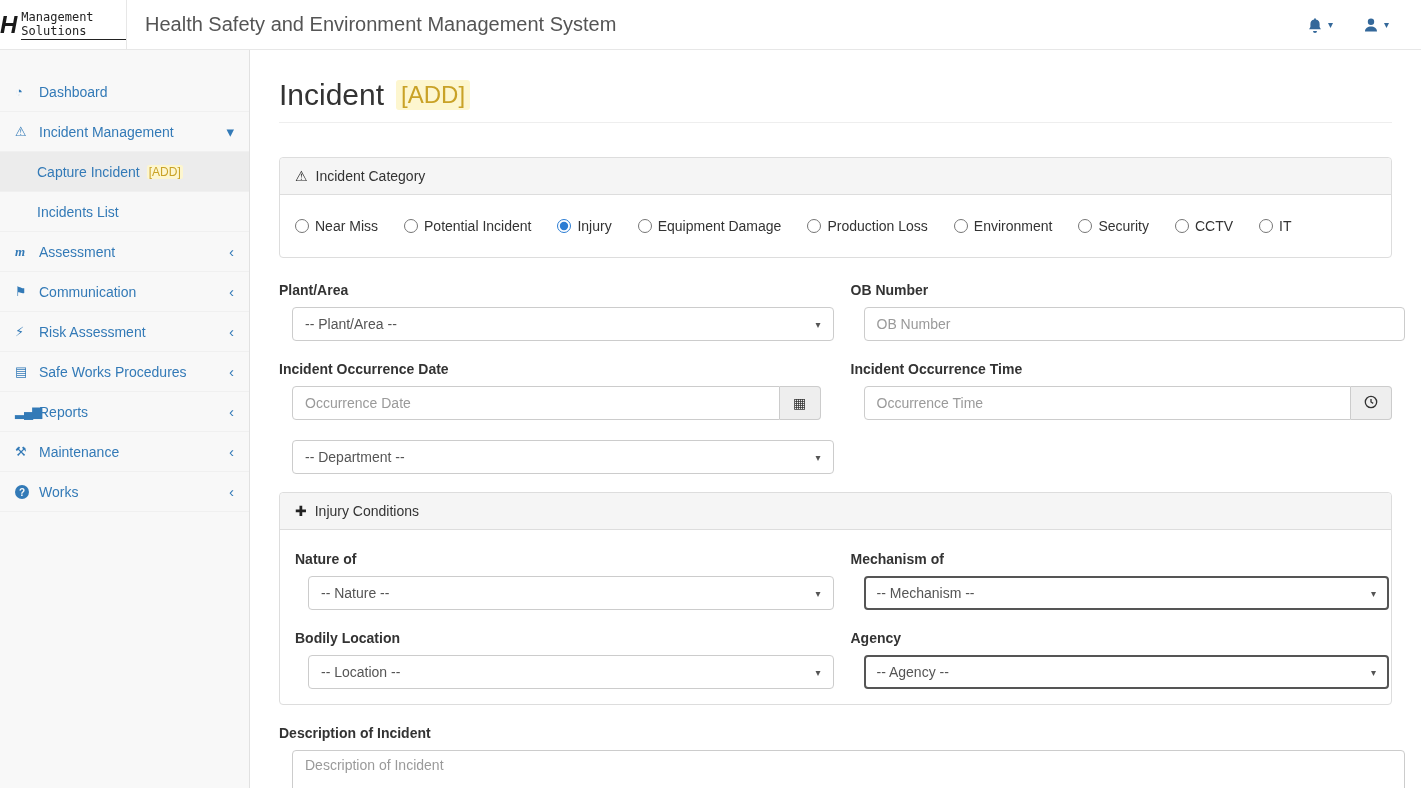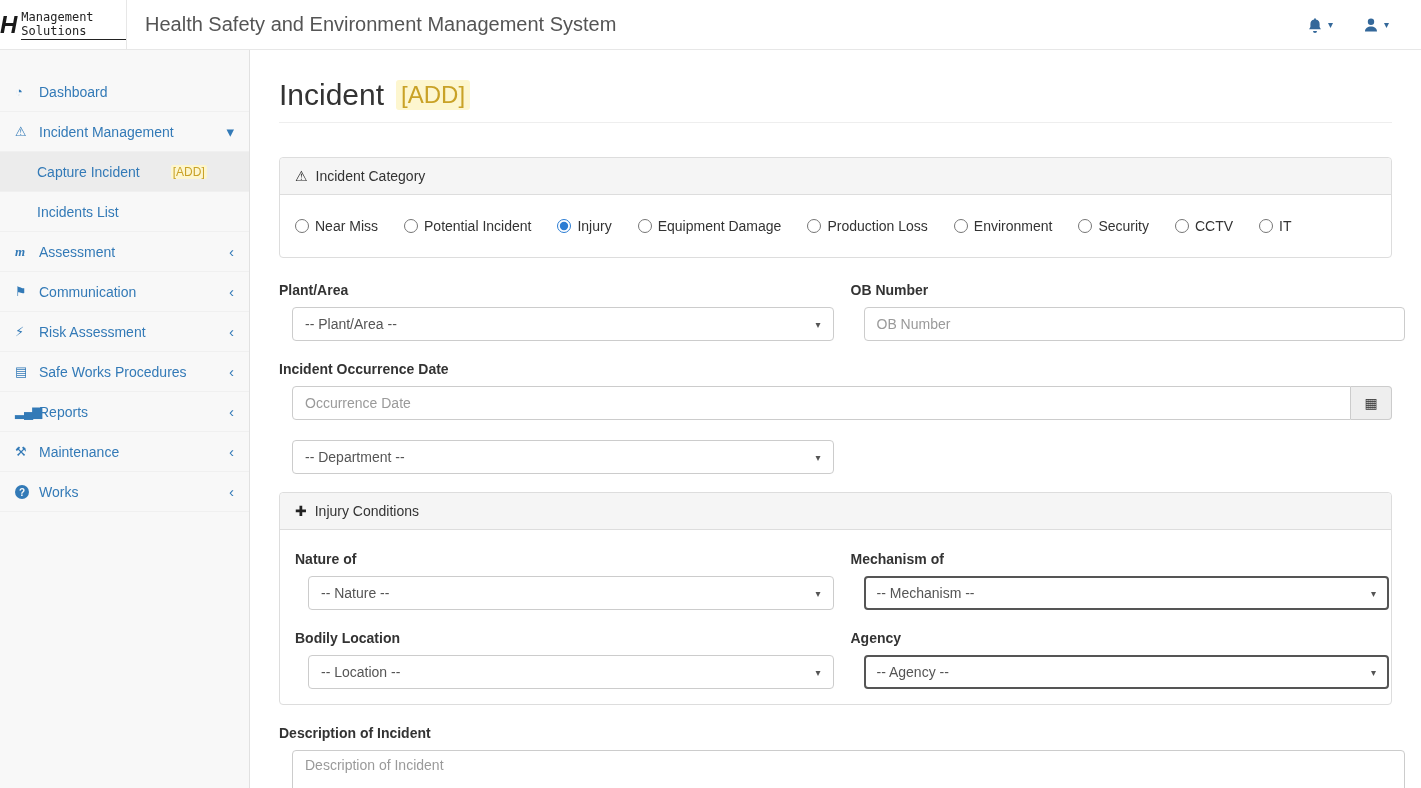--- a/index.html
+++ b/index.html
@@ -15,21 +15,21 @@
   .topbar-right { margin-left:auto; display:flex; align-items:center; gap:30px; padding-right:32px; }
   .top-item { display:flex; align-items:center; gap:5px; cursor:pointer; color:#34689a; }
   .top-item svg { display:block; }
   .caret { font-size:10px; color:#34689a; }
 
   
   .sidebar { position:fixed; top:50px; left:0; width:250px; bottom:0; background:#f8f8f8; border-right:1px solid #e1e1e1; padding-top:22px; }
   .side-item { display:flex; align-items:center; padding:10px 15px; min-height:40px; color:#337ab7; font-size:14px; cursor:pointer; border-bottom:1px solid #f0f0f0; }
   .side-item .ico { width:24px; font-size:13px; flex:0 0 24px; text-align:left; }
   .side-item .chev { margin-left:auto; font-size:15px; line-height:10px; color:#337ab7; }
-  .side-sub { padding-left:37px;gap:24px; }
+  .side-sub { padding-left:37px; }
   .side-sub.active { background:#ececec; }
   .badge-small { color:#c9a227; background:#fdf6cf; font-size:12px; margin-left:7px; padding:0 2px; border-radius:2px; }
   .ico-circle { width:14px; height:14px; border-radius:50%; background:#337ab7; color:#f8f8f8; font-size:10px; font-weight:bold; display:inline-flex; align-items:center; justify-content:center; }
   .ico-m { font-style:italic; font-weight:bold; font-family:"Liberation Serif","DejaVu Serif",serif; font-size:15px; }
   .ico-bars { font-size:9px; letter-spacing:-1px; }
 
   
   .main { margin-left:250px; padding:0 29px; height:738px; overflow:hidden; }
   .page-header { margin-top:28px; padding-bottom:10px; border-bottom:1px solid #eee; display:flex; align-items:center; }
   .page-title { font-size:30px; font-weight:500; color:#333; }
@@ -217,20 +217,34 @@
     </div>
   </div>
 
   <div class="form-row">
     <div class="col">
       <label class="ctrl">Incident Occurrence Date</label>
       <div class="input-group">
         <input class="text-input" type="text" placeholder="Occurrence Date" style="">
         <span class="addon">
           <span>▦</span>
+        </span>
+      </div>
+    </div>
+    <div class="col">
+      <label class="ctrl">Incident Occurrence Time</label>
+      <div class="input-group">
+        <input class="text-input" type="text" placeholder="Occurrence Time" style="">
+        <span class="addon">
+          <span>
+            <svg width="14" height="14" viewBox="0 0 16 16" fill="none" stroke="#333" stroke-width="1.5">
+              <circle cx="8" cy="8" r="6.5"></circle>
+              <path d="M8 4.5V8l2.5 1.5"></path>
+            </svg>
+          </span>
         </span>
       </div>
     </div>
   </div>
 
   <div class="form-row">
     <div class="col">
       <div class="select">
         <span>-- Department --</span>
         <span class="select-caret">▾</span>

